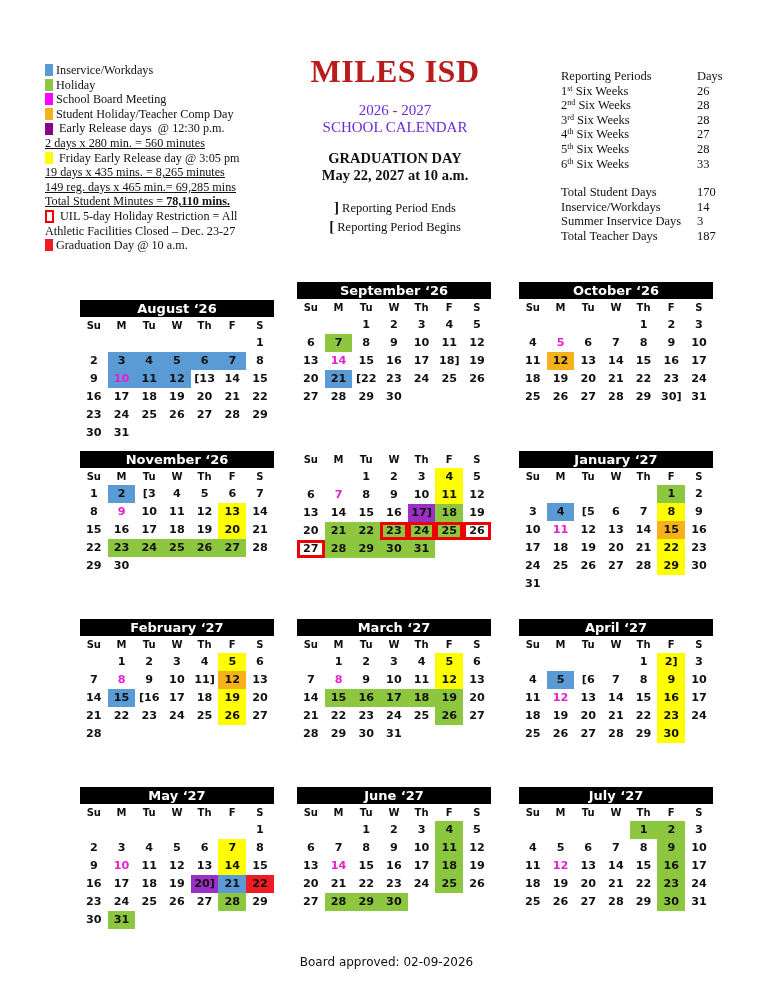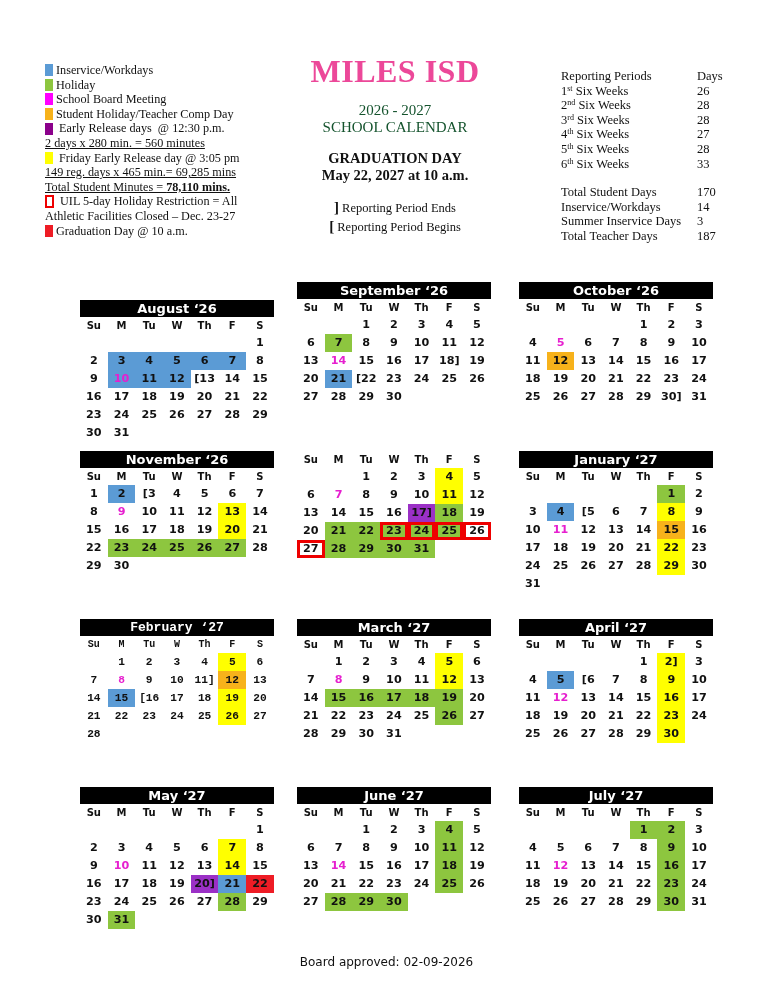--- a/index.html
+++ b/index.html
@@ -6,22 +6,22 @@
   body { width: 773px; height: 1000px; position: relative; overflow: hidden; font-family: "Liberation Serif", serif; color: #111; }
 
   .legend { position: absolute; left: 45px; top: 63px; width: 245px; font-size: 12.2px; line-height: 14.6px; }
   .legend .row { white-space: nowrap; display: flex; align-items: center; }
   .legend .sw { display: inline-block; width: 8px; height: 12px; margin-right: 3px; flex: none; }
   .legend .sw.out { width: 5px; height: 9px; border: 2px solid #e00; background: #fff; }
   .legend .u { text-decoration: underline; }
   .legend b { font-weight: bold; }
 
   .title-block { position: absolute; left: 290px; top: 52px; width: 210px; text-align: center; }
-  .title { color: #ec4899; font-weight: bold; font-size: 32px; line-height: 38px; letter-spacing: 0.5px; }
-  .subtitle { color: #14532d; font-size: 15px; line-height: 17px; margin-top: 12px; }
+  .title { color: #b91c1c; font-weight: bold; font-size: 32px; line-height: 38px; letter-spacing: 0.5px; }
+  .subtitle { color: #6d28d9; font-size: 15px; line-height: 17px; margin-top: 12px; }
   .grad { font-weight: bold; font-size: 14.5px; line-height: 17px; margin-top: 14px; }
   .rp-key { font-size: 12.5px; line-height: 18px; margin-top: 14px; text-align: center; }
   .rp-key .br { font-weight: bold; font-size: 15px; }
 
   .stats { position: absolute; left: 561px; top: 69px; width: 180px; font-size: 12.5px; line-height: 14.6px; }
   .stats .row { display: flex; }
   .stats .lbl { width: 136px; white-space: nowrap; }
   .stats sup { font-size: 8px; vertical-align: 4px; line-height: 0; }
   .stats .gap { height: 14px; }
 
@@ -63,20 +63,21 @@
     </div>
   <div class="row">
       <span class="sw" style="background: rgb(139, 0, 139);"></span>
       <span style="white-space:pre"> Early Release days  @ 12:30 p.m.</span>
     </div>
   <div class="row u">2 days x 280 min. = 560 minutes</div>
   <div class="row">
       <span class="sw" id="sw-fri" style="background: rgb(255, 255, 0);"></span>
       <span style="white-space:pre"> Friday Early Release day @ 3:05 pm</span>
     </div>
+  <div class="row u">19 days x 435 mins. = 8,265 minutes</div>
   <div class="row u">149 reg. days x 465 min.= 69,285 mins</div>
   <div class="row u">
       <span style="white-space:pre">Total Student Minutes = </span>
       <b>78,110 mins.</b>
     </div>
   <div class="row">
       <span class="sw out"></span>
       <span style="white-space:pre"> UIL 5-day Holiday Restriction = All</span>
     </div>
   <div class="row">Athletic Facilities Closed – Dec. 23-27</div>
@@ -418,21 +419,21 @@
         <div class="d ">24</div>
         <div class="d ">25</div>
         <div class="d ">26</div>
         <div class="d ">27</div>
         <div class="d ">28</div>
         <div class="d yellow">29</div>
         <div class="d ">30</div>
         <div class="d ">31</div>
       </div>
     </div>
-    <div class="month" style="left: 80px; top: 619px; font-family: Liberation Mono, monospace;">
+    <div class="month" style="left: 80px; top: 619px;">
       <div class="mhead">February ‘27</div>
       <div class="grid">
         <div class="dow">Su</div>
         <div class="dow">M</div>
         <div class="dow">Tu</div>
         <div class="dow">W</div>
         <div class="dow">Th</div>
         <div class="dow">F</div>
         <div class="dow">S</div>
         <div class="d"></div>

